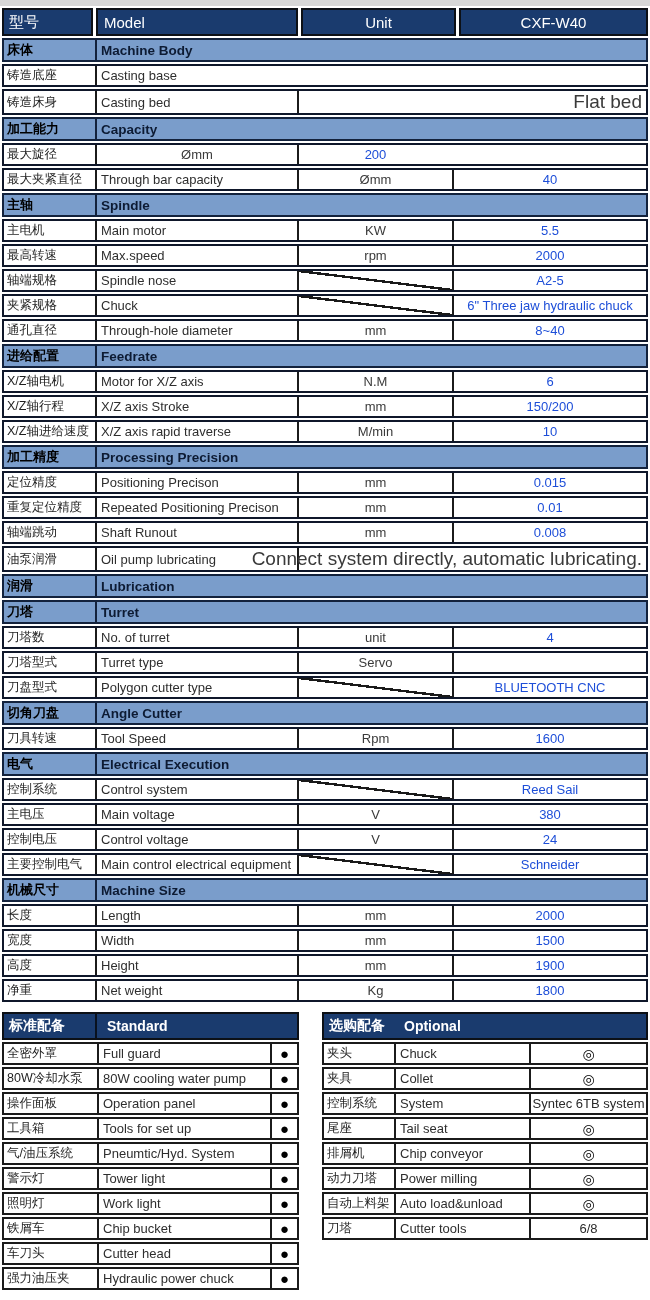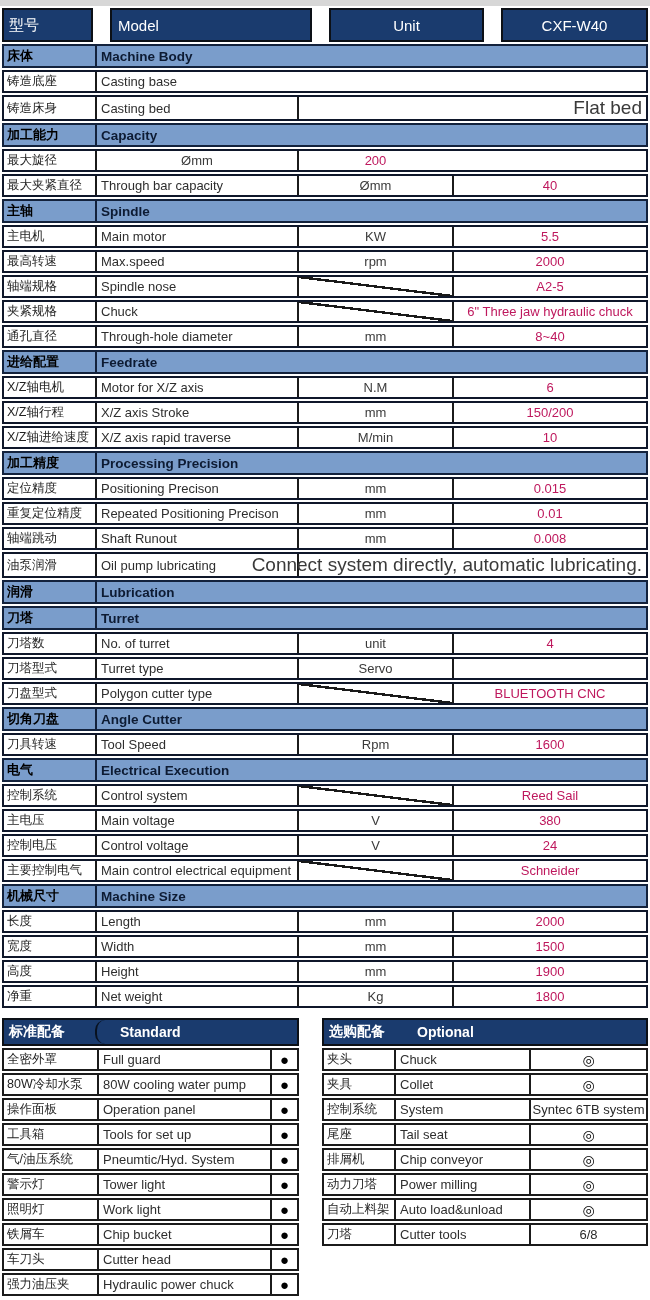--- a/index.html
+++ b/index.html
@@ -5,61 +5,61 @@
   html,body{margin:0;padding:0;}
   body{
     width:650px;height:1300px;background:#ffffff;overflow:hidden;
     font-family:"Liberation Sans","DejaVu Sans",sans-serif;color:#222;
     -webkit-font-smoothing:antialiased;
   }
   .top-strip{height:6px;background:#d7d7d7;margin-bottom:2px;}
   .main-table{margin:0 2px;}
 
   
-  .hdr-row{display:grid;grid-template-columns:91px 202px 155px 1fr;column-gap:17px;height:34px;margin-bottom:2px;}
+  .hdr-row{display:grid;grid-template-columns:91px 202px 155px 1fr;column-gap:3px;height:28px;margin-bottom:2px;}
   .hdr-cell{background:#1a3b6e;border:2px solid #0c1016;color:#fff;display:flex;align-items:center;
     font-size:15px;box-sizing:border-box;}
   .hdr-cell.c1{padding-left:5px;}
   .hdr-cell.c2{padding-left:6px;}
   .hdr-cell.c3,.hdr-cell.c4{justify-content:center;}
 
   
   .row{display:grid;grid-template-columns:91px 202px 155px 1fr;min-height:23px;
     border:2px solid #0f172a;box-sizing:border-box;margin-top:2px;background:#fff;}
   .row>div{display:flex;align-items:center;box-sizing:border-box;min-width:0;}
   .cell-cn{padding:0 3px;font-size:12.5px;color:#1f1f1f;white-space:nowrap;}
   .cell-en{border-left:2px solid #1b1b1b;padding:0 4px;font-size:13px;color:#2e2e2e;white-space:nowrap;}
   .cell-unit{border-left:2px solid #1b1b1b;justify-content:center;font-size:13px;color:#3a3a3a;position:relative;}
-  .cell-val{border-left:2px solid #1b1b1b;justify-content:center;font-size:13px;color:#be185d;text-align:center;}
+  .cell-val{border-left:2px solid #1b1b1b;justify-content:center;font-size:13px;color:#1d4ed8;text-align:center;}
   .cell-merged-right{border-left:2px solid #1b1b1b;grid-column:3/5;justify-content:flex-end;
     padding-right:4px;font-size:19px;color:#3a3a3a;white-space:nowrap;padding-left:22px;}
   .cell-span-all{grid-column:2/5;}
 
   
   .row.band{background:#7a9dcb;border-color:#13223c;min-height:24px;}
   .row.band .cell-cn{font-weight:bold;color:#000;font-size:13px;}
   .row.band .cell-en{font-weight:bold;color:#0d1b33;font-size:13.5px;grid-column:2/5;border-left:2px solid #13223c;}
 
   
   .slash{position:absolute;left:0;top:0;right:0;bottom:0;
     background:linear-gradient(to top right,transparent calc(50% - 1.2px),#191919 calc(50% - 1.2px),
       #191919 calc(50% + 1.2px),transparent calc(50% + 1.2px));}
 
   
   .bottom{display:flex;margin:10px 2px 0 2px;gap:23px;}
   .btable.left{width:297px;flex:0 0 297px;}
   .btable.right{flex:1;}
   .bhdr{display:grid;height:28px;background:#1a3b6e;border:2px solid #0c1016;box-sizing:border-box;
     color:#fff;font-size:14px;align-items:stretch;}
-  .bhdr>div{display:flex;align-items:center;box-sizing:border-box;border-radius:10px;}
+  .bhdr>div{display:flex;align-items:center;box-sizing:border-box;}
   .bhdr.left-h{grid-template-columns:91px 1fr;}
   .bhdr.left-h .h2{border-left:2px solid rgba(6,10,18,.85);}
   .bhdr.right-h{grid-template-columns:70px 1fr;}
   .bhdr .h1{padding-left:5px;font-weight:bold;}
-  .bhdr .h2{padding-left:23px;font-weight:bold;}
+  .bhdr .h2{padding-left:10px;font-weight:bold;}
   .brow{display:grid;min-height:23px;border:2px solid #1b1b1b;box-sizing:border-box;margin-top:2px;background:#fff;}
   .brow>div{display:flex;align-items:center;box-sizing:border-box;min-width:0;}
   .brow.l{grid-template-columns:93px 173px 1fr;}
   .brow.r{grid-template-columns:70px 135px 1fr;}
   .b-cn{padding:0 3px;font-size:12.5px;color:#1f1f1f;white-space:nowrap;}
   .b-en{border-left:2px solid #1b1b1b;padding:0 4px;font-size:13px;color:#2e2e2e;white-space:nowrap;}
   .b-val{border-left:2px solid #1b1b1b;justify-content:center;font-size:13px;color:#2a2a2a;text-align:center;}
   .b-val.dot{font-size:15px;color:#000;}
   .b-val.ring{font-size:14px;color:#000;}
 </style>

